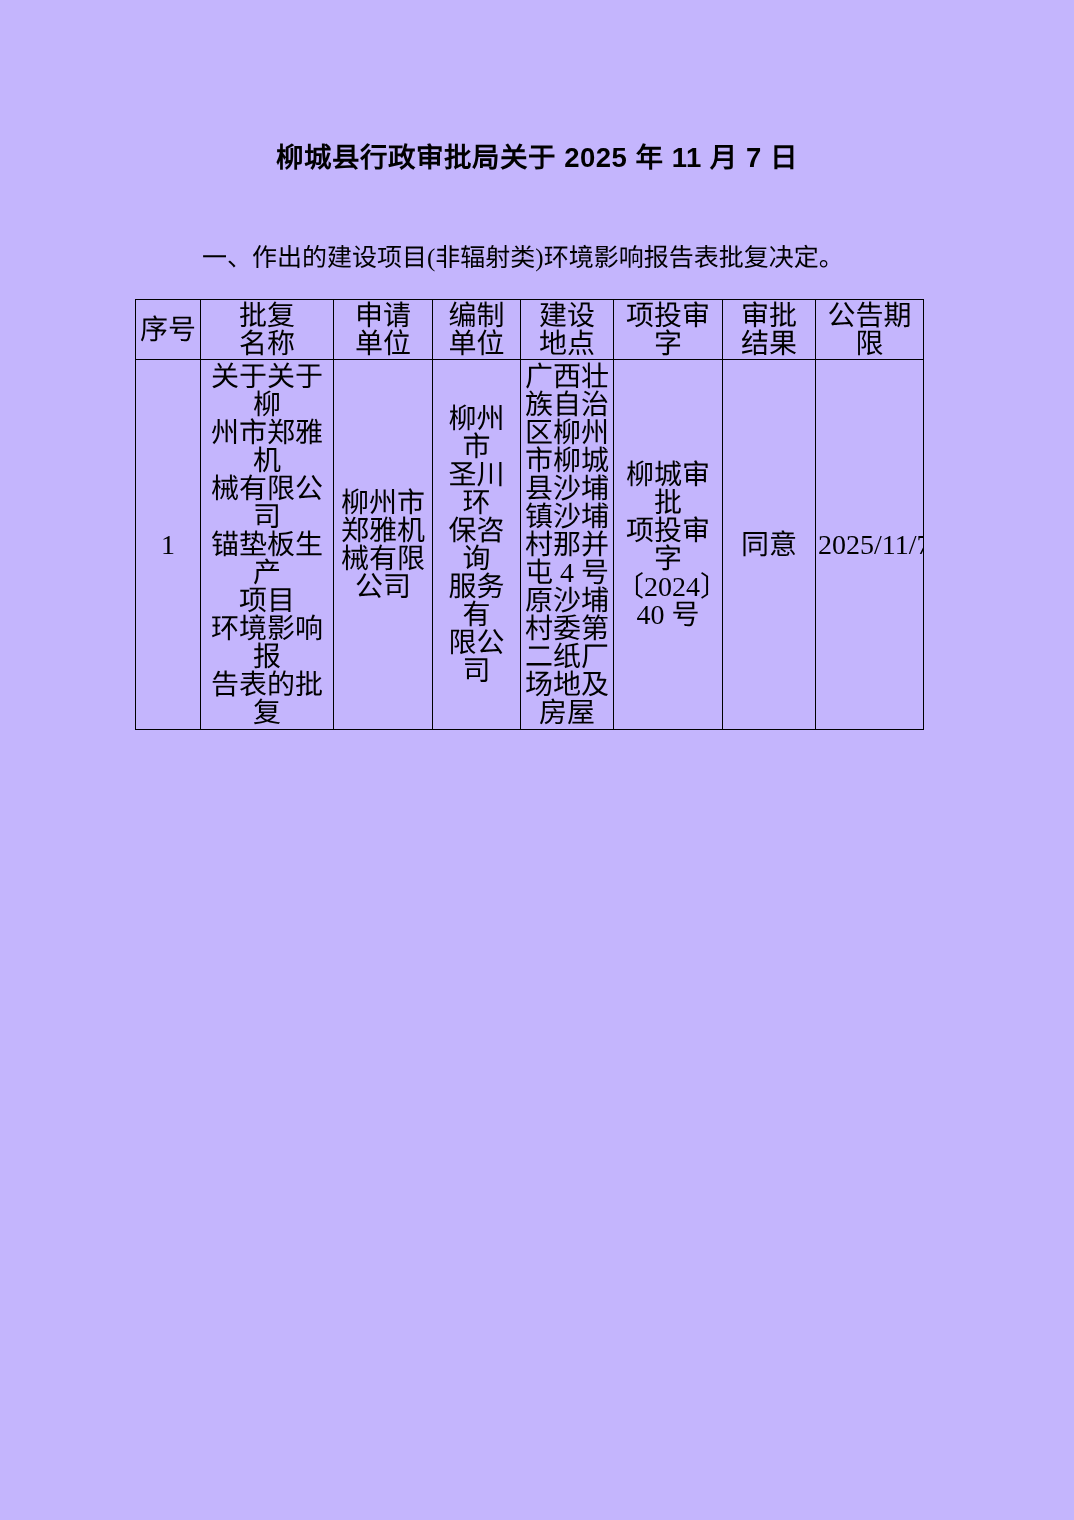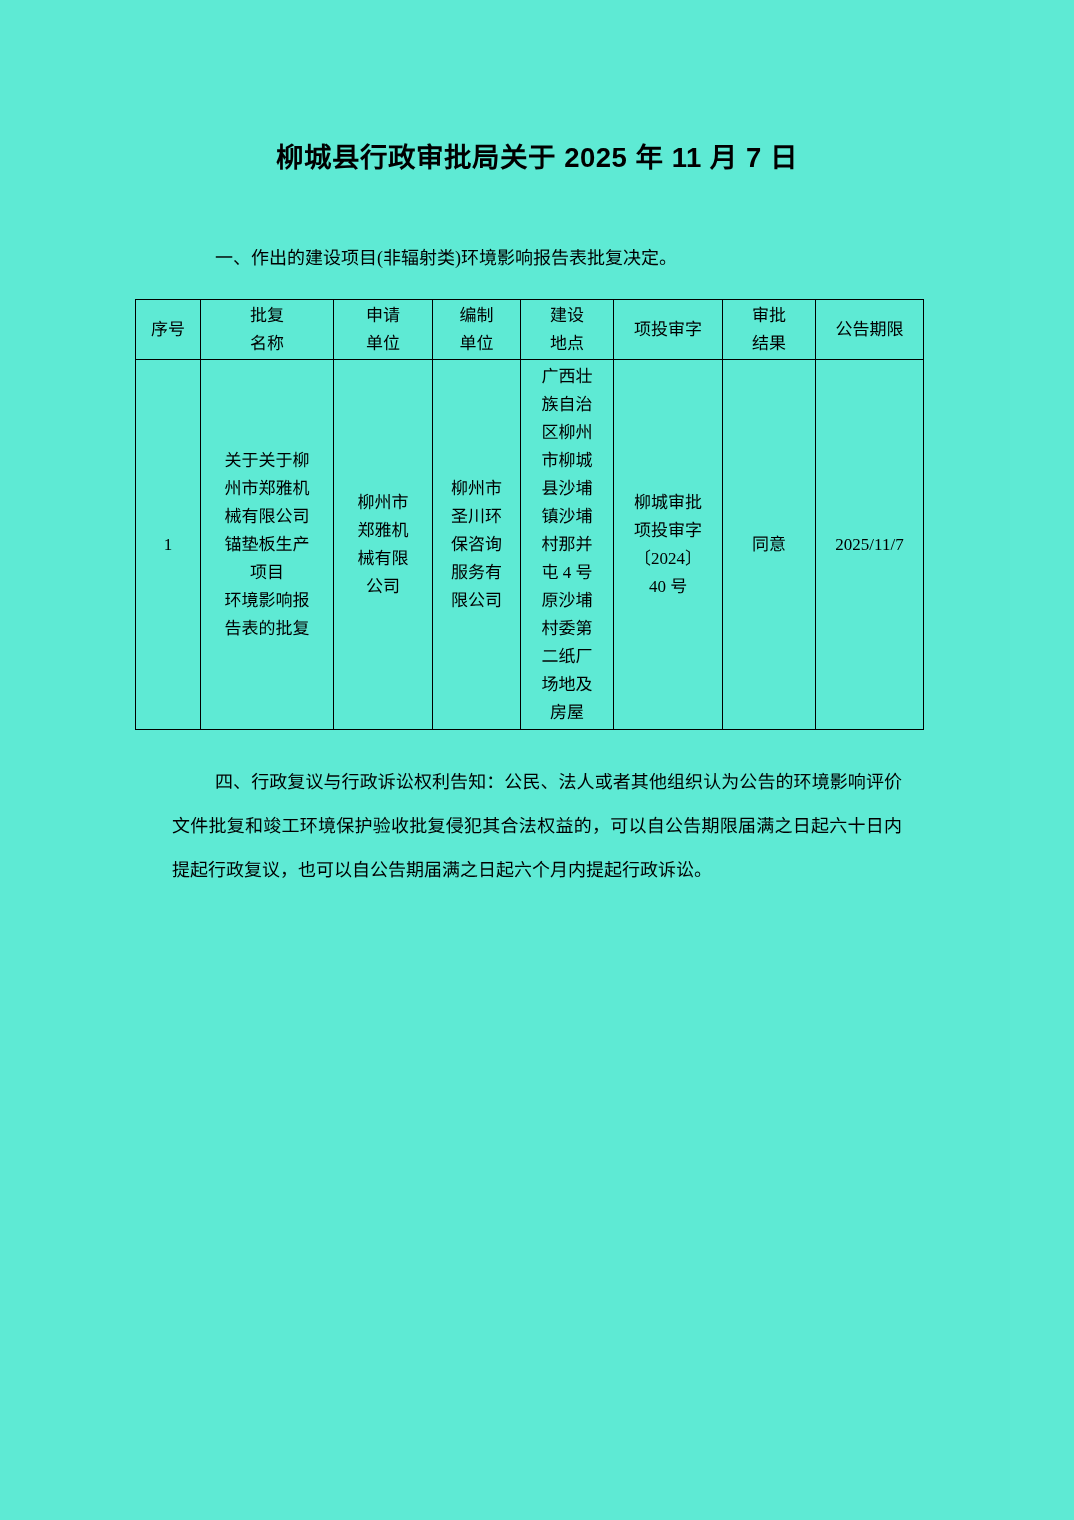--- a/index.html
+++ b/index.html
@@ -6,53 +6,53 @@
     margin: 0;
     padding: 0;
     background: #ffffff;
   }
   .page {
     position: relative;
     width: 1074px;
     height: 1520px;
     margin: 0 auto;
     box-sizing: border-box;
-    background: #5eead4;
+    background: #c4b5fd;
     color: #000000;
     padding: 130px 159px 0 159px;
     font-family: "Liberation Serif", "DejaVu Serif", serif;
     overflow: hidden;
   }
   .doc-title {
     margin: 0 0 50px 0;
     font-family: "Liberation Sans", "DejaVu Sans", sans-serif;
     font-weight: bold;
     font-size: 27.5px;
     line-height: 56px;
     text-align: center;
     letter-spacing: 0.5px;
   }
   .title-line { display: block; }
   .para {
-    margin: 13px;
-    font-size: 18px;
+    margin: 0;
+    font-size: 25px;
     line-height: 44px;
     text-align: justify;
     text-indent: 43px;
   }
   .para-intro { margin-bottom: 9px; text-align: left; }
   .para-s2 { margin-top: 32px; }
   .para-s3 { margin-top: 24px; }
   .para-s4 { margin-top: 30px; }
   table.approval-table {
     table-layout: fixed;
     width: 788px;
     margin-left: -24px;
     border-collapse: collapse;
-    font-size: 17px;
+    font-size: 28px;
     margin-top: 19px;
   }
   table.approval-table th,
   table.approval-table td {
     border: 1.5px solid #000000;
     font-weight: normal;
     text-align: center;
     vertical-align: middle;
     white-space: pre-line;
     line-height: 28px;
@@ -138,15 +138,14 @@
 〔2024〕
 40 号</td>
         <td>同意</td>
         <td>2025/11/7</td>
       </tr>
     </tbody>
   </table>
 
 
 
-  <p class="para para-s4">四、行政复议与行政诉讼权利告知：公民、法人或者其他组织认为公告的环境影响评价文件批复和竣工环境保护验收批复侵犯其合法权益的，可以自公告期限届满之日起六十日内提起行政复议，也可以自公告期届满之日起六个月内提起行政诉讼。</p>
 
 </div>
 
 </body></html>

